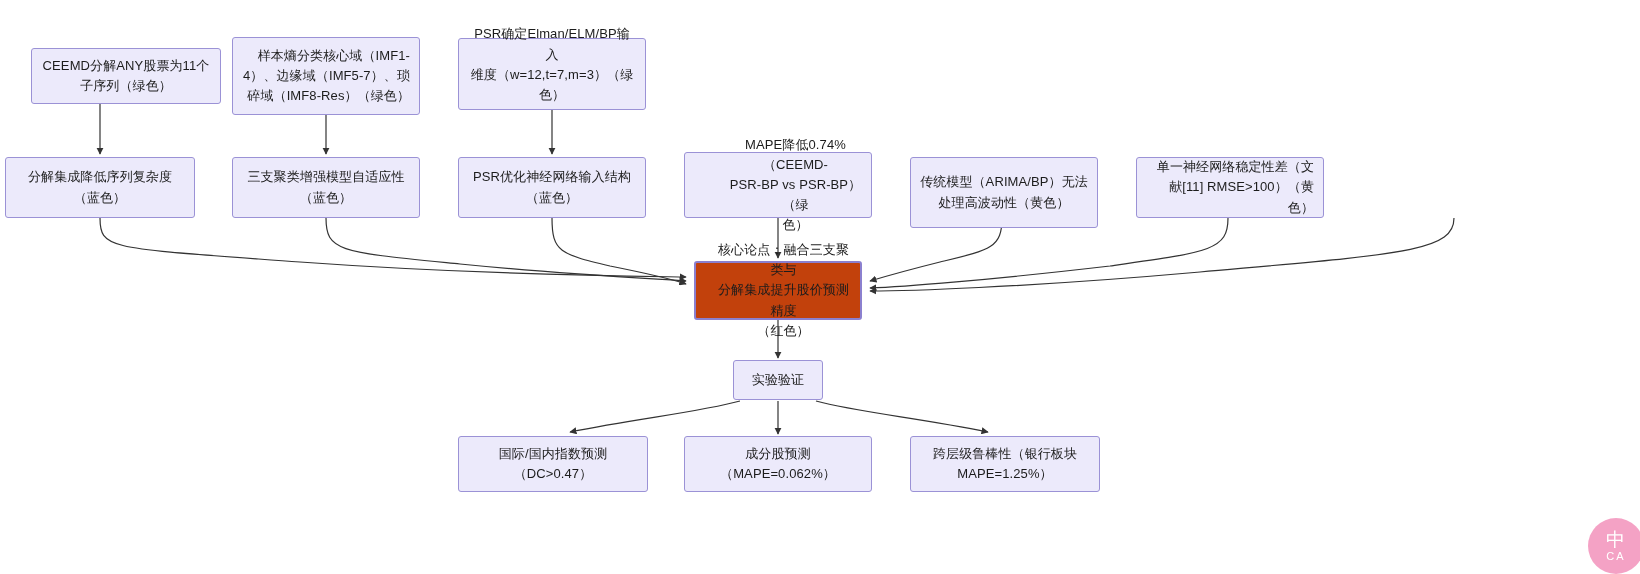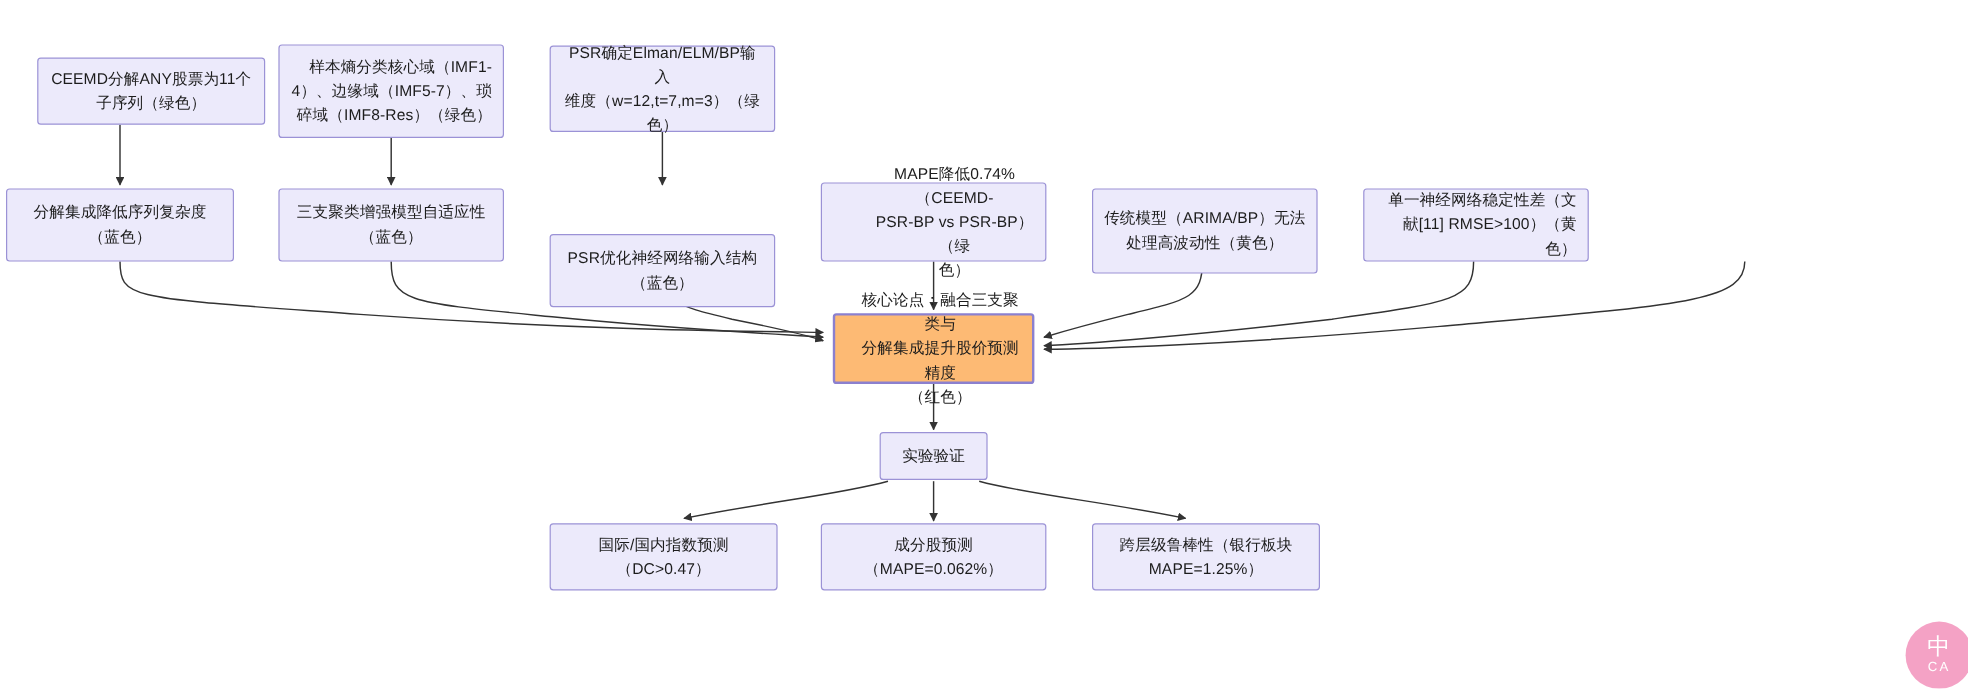--- a/index.html
+++ b/index.html
@@ -35,21 +35,21 @@
     align-items: center;
     justify-content: center;
     text-align: center;
     color: #1c1c1c;
     font-size: 13px;
     line-height: 1.55;
     padding: 4px 9px;
     letter-spacing: 0.1px;
   }
   .node.core {
-    background: #fdba74;
+    background: #c2410c;
     border: 2px solid #8B80CF;
     padding-left: 20px;
   }
   .node .label {
     display: block;
     width: 100%;
     white-space: pre-line;
   }
   .watermark {
     position: absolute;
@@ -113,37 +113,37 @@
     <span class="label">CEEMD分解ANY股票为11个
 子序列（绿色）</span>
   </div>
 
   <div class="node" style="left:232px; top:37px; width:188px; height:78px;text-align:right;">
     <span class="label">样本熵分类核心域（IMF1-
 4）、边缘域（IMF5-7）、琐
 碎域（IMF8-Res）（绿色）</span>
   </div>
 
-  <div class="node" style="left:458px; top:38px; width:188px; height:72px;">
+  <div class="node" style="left:458px; top:38px; width:188px; height:72px;align-items:flex-end;">
     <span class="label">PSR确定Elman/ELM/BP输入
 维度（w=12,t=7,m=3）（绿
 色）</span>
   </div>
 
   <div class="node" style="left:5px; top:157px; width:190px; height:61px;">
     <span class="label">分解集成降低序列复杂度
 （蓝色）</span>
   </div>
 
   <div class="node" style="left:232px; top:157px; width:188px; height:61px;justify-content:flex-end;">
     <span class="label">三支聚类增强模型自适应性
 （蓝色）</span>
   </div>
 
-  <div class="node" style="left:458px; top:157px; width:188px; height:61px;margin-top:38px;">
+  <div class="node" style="left:458px; top:157px; width:188px; height:61px;">
     <span class="label">PSR优化神经网络输入结构
 （蓝色）</span>
   </div>
 
   <div class="node" style="left:684px; top:152px; width:188px; height:66px;padding-left:44px;">
     <span class="label">MAPE降低0.74%（CEEMD-
 PSR-BP vs PSR-BP）（绿
 色）</span>
   </div>
 

